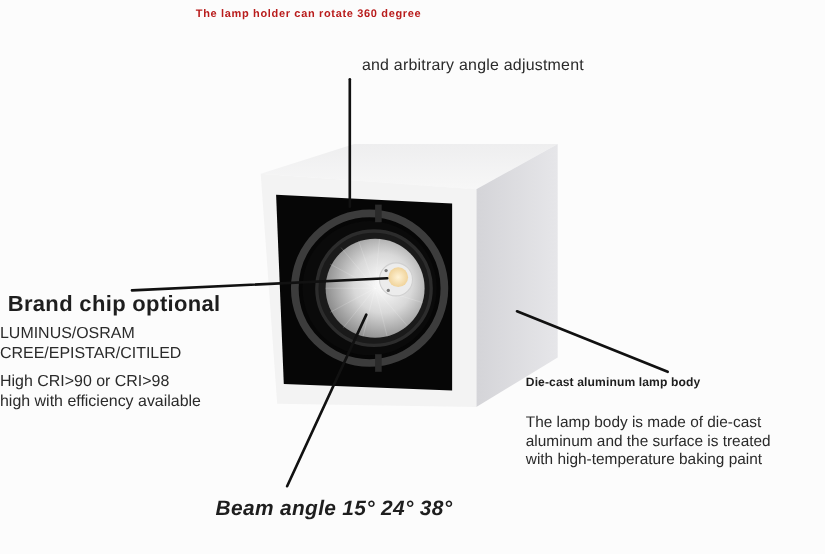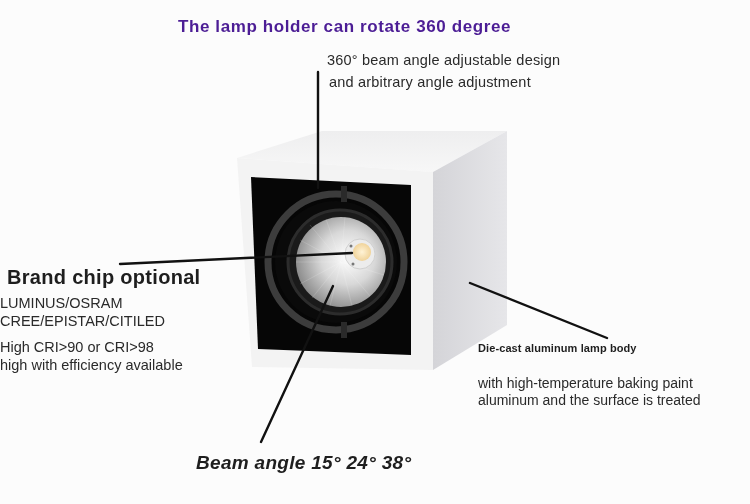--- a/index.html
+++ b/index.html
@@ -1,18 +1,18 @@
 <!DOCTYPE html>
 <html><head>
 <meta charset="utf-8">
 <style>
   html, body { margin: 0; padding: 0; }
   body { width: 750px; height: 504px; background: #fcfcfc; position: relative; overflow: hidden; font-family: "Liberation Sans", sans-serif; color: #1e1e1e; }
   .abs { position: absolute; white-space: nowrap; }
-  .title { left: 178px; top: 17px; font-size: 17px; letter-spacing: 0.6px; font-weight: bold; color: #4c1d95; }
+  .title { left: 178px; top: 7px; font-size: 10px; letter-spacing: 0.6px; font-weight: bold; color: #b91c1c; }
   .desc1 { left: 327px; top: 49px; font-size: 14.5px; line-height: 22px; color: #2a2a2a; letter-spacing: 0.2px; }
   .brand-title { left: 7px; top: 266px; font-size: 20px; font-weight: bold; letter-spacing: 0.3px; }
   .brand-desc { left: 0px; top: 294px; font-size: 14.5px; line-height: 18px; color: #2a2a2a; }
   .cri-desc { left: 0px; top: 338px; font-size: 14.5px; line-height: 18px; color: #2a2a2a; }
   .body-title { left: 478px; top: 342px; font-size: 11px; font-weight: bold; letter-spacing: 0.1px; }
   .body-desc { left: 478px; top: 375px; font-size: 14px; line-height: 17px; color: #2a2a2a; }
   .beam-title { left: 196px; top: 452px; font-size: 19px; font-weight: bold; letter-spacing: 0.3px; font-style: italic; }
   svg.art { position: absolute; left: 0; top: 0; }
 </style>
 </head>
@@ -78,33 +78,33 @@
   <g stroke="#111" stroke-width="2.4" stroke-linecap="round">
     <line x1="318" y1="72" x2="318" y2="188"></line>
     <line x1="120" y1="264" x2="352" y2="253"></line>
     <line x1="470" y1="283" x2="607" y2="338"></line>
     <line x1="261" y1="442" x2="333" y2="286"></line>
   </g>
 </svg>
 
 <div class="abs title">The lamp holder can rotate 360 degree</div>
 <div class="abs desc1">
-  <div>360° beam angle adjustable design</div>
   <div style="padding-left:2px">and arbitrary angle adjustment</div>
 </div>
 
 <div class="abs brand-title">Brand chip optional</div>
 <div class="abs brand-desc">
   <div>LUMINUS/OSRAM</div>
   <div>CREE/EPISTAR/CITILED</div>
 </div>
 <div class="abs cri-desc">
   <div>High CRI&gt;90 or CRI&gt;98</div>
   <div>high with efficiency available</div>
 </div>
 
 <div class="abs body-title">Die-cast aluminum lamp body</div>
 <div class="abs body-desc">
+  <div>The lamp body is made of die-cast</div>
+  <div>aluminum and the surface is treated</div>
   <div>with high-temperature baking paint</div>
-  <div>aluminum and the surface is treated</div>
 </div>
 
 <div class="abs beam-title">Beam angle 15° 24° 38°</div>
 
 </body></html>

